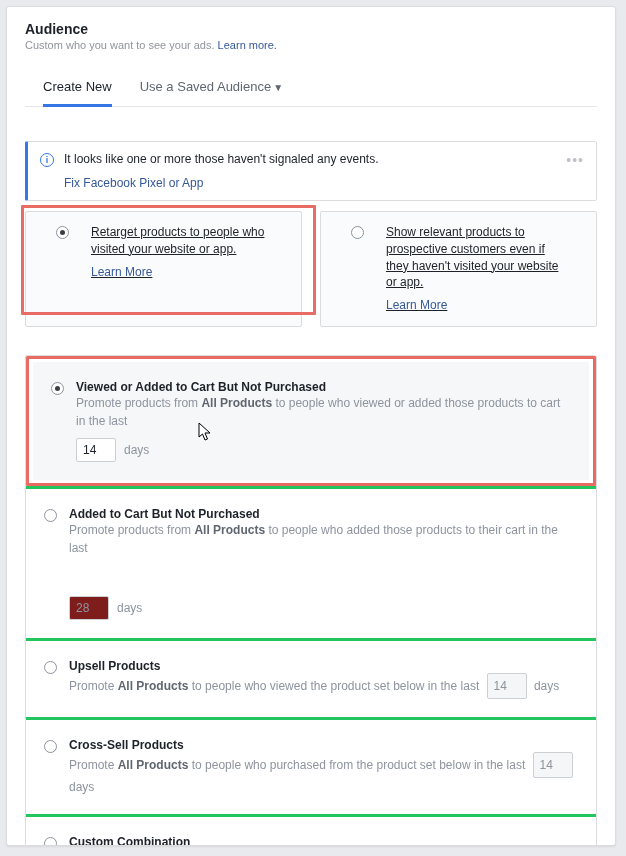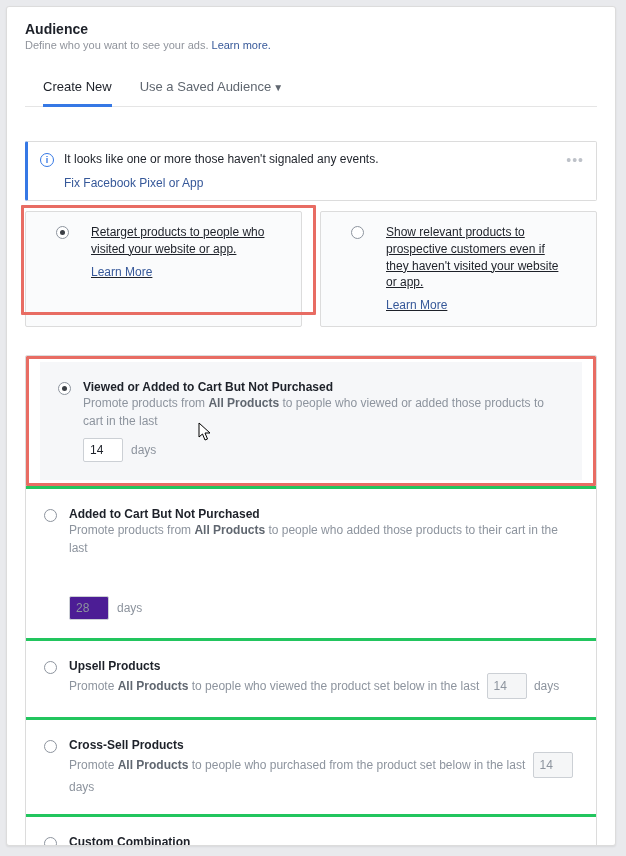--- a/index.html
+++ b/index.html
@@ -91,21 +91,21 @@
     }
     .info-body { flex: 1; font-size: 12px; color: #1d2129; }
     .info-link { color: #365899; cursor: pointer; margin-top: 10px; display: block; }
     .ellipsis { color: #bec2c9; font-size: 14px; letter-spacing: 1px; cursor: pointer; }
 
     .highlight {
       border: 3px solid #e86c63;
       border-radius: 1px;
     }
     .highlight-1 { padding: 4px 6px 4px 6px; margin-bottom: 12px; width: 295px; }
-    .highlight-2 { padding: 3px 11px; margin-bottom: 0; }
+    .highlight-2 { padding: 3px 4px; margin-bottom: 0; }
 
     .strategy-row {
       display: flex;
       gap: 18px;
       margin-bottom: 12px;
     }
     .strategy-card {
       border: 1px solid #dcdcdc;
       border-radius: 2px;
       background: #fafbfc;
@@ -167,21 +167,21 @@
     .option-desc b { color: #606770; font-weight: 700; }
     .days-input {
       width: 40px;
       padding: 4px 6px;
       border: 1px solid #ccd0d5;
       border-radius: 2px;
       font-size: 12px;
       color: #1d2129;
       margin: 8px 4px 0 0;
     }
-    .days-input.disabled { background: #4c1d95; color: #8d949e; margin-top: 39px; }
+    .days-input.disabled { background: #7f1d1d; color: #8d949e; margin-top: 39px; }
     .days-label { font-size: 12px; color: #8d949e; margin-left: 4px; }
     .days-inline {
       display: inline-block;
       width: 40px;
       padding: 3px 6px;
       border: 1px solid #ccd0d5;
       background: #f5f6f7;
       border-radius: 2px;
       font-size: 12px;
       color: #8d949e;
@@ -195,21 +195,21 @@
       pointer-events: none;
     }
   </style>
 </head>
 <body>
 
 <div class="panel">
   <div class="panel-header">
     <div class="panel-title">Audience</div>
     <div class="panel-sub">
-      <span>Define who you want to see your ads.</span>
+      <span>Custom who you want to see your ads.</span>
       <a href="#">Learn more.</a>
     </div>
     <div class="tabs">
       <div class="tab active">Create New</div>
       <div class="tab">
         <span>Use a Saved Audience</span><span class="caret">▼</span>
       </div>
     </div>
   </div>
 

